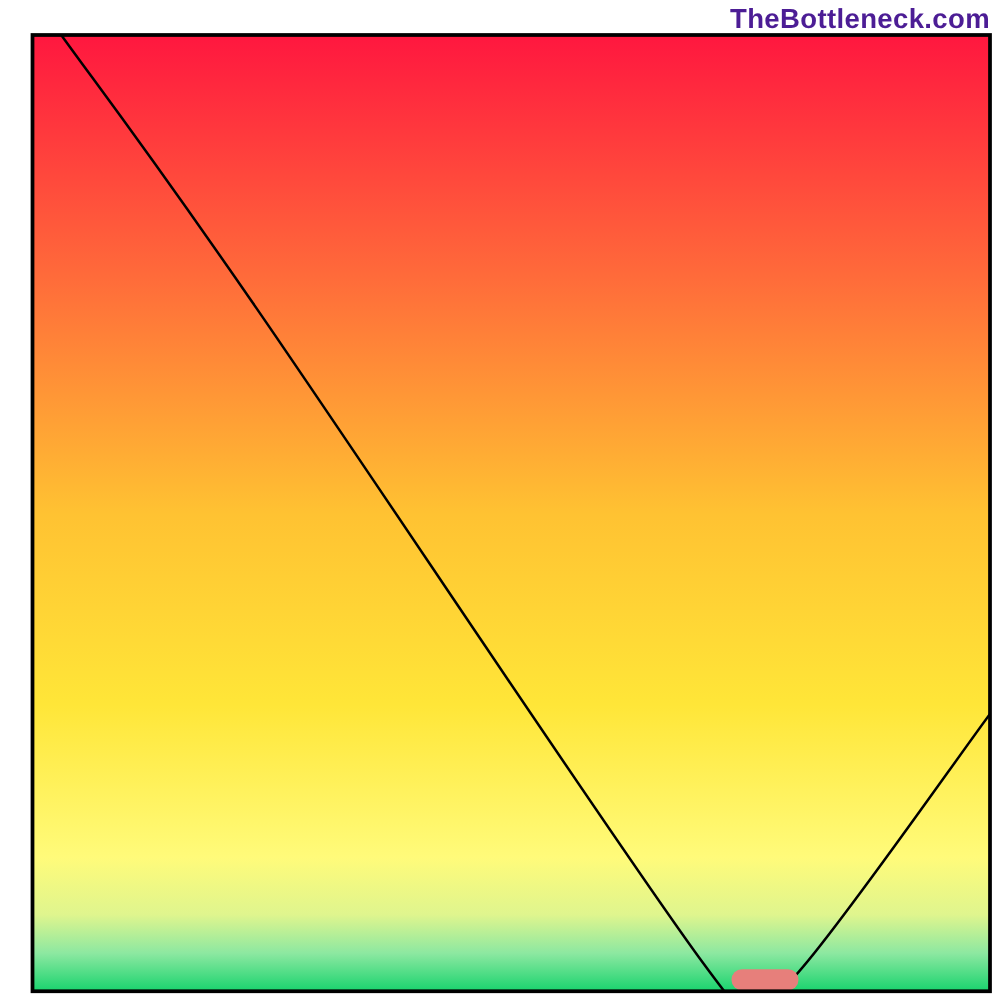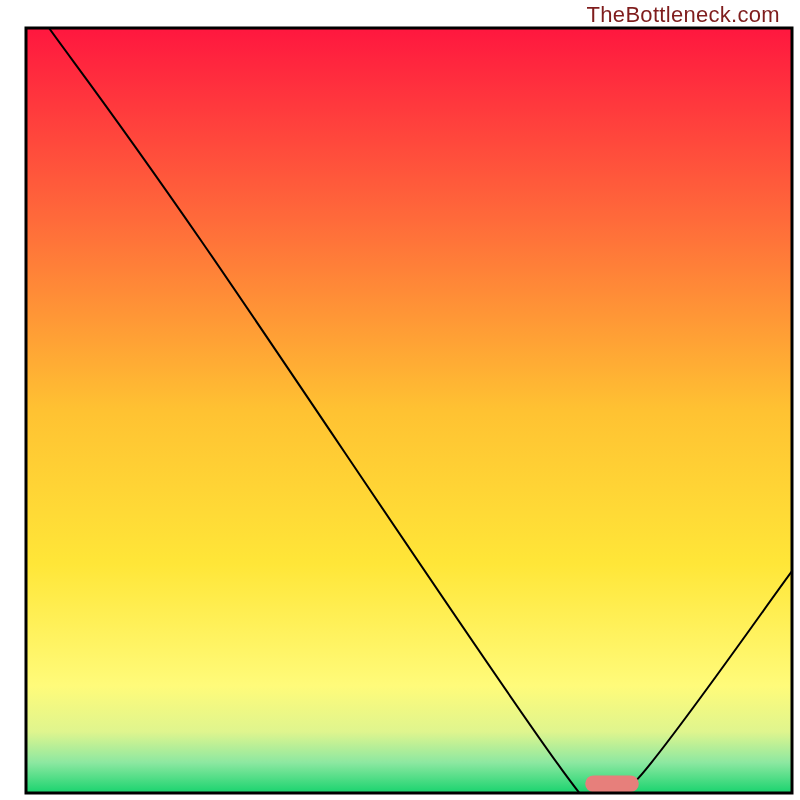--- a/index.html
+++ b/index.html
@@ -12,23 +12,23 @@
     overflow: hidden;
   }
   .container {
     position: relative;
     width: 800px;
     height: 800px;
   }
   .watermark {
     position: absolute;
     top: 2px;
-    right: 20px;
-    color: #7f1d1d;
-    font-weight: 400;
+    right: 8px;
+    color: #4c1d95;
+    font-weight: 700;
     font-size: 22px;
     letter-spacing: 0.3px;
   }
   svg {
     display: block;
   }
 </style>
 </head>
 <body>
 

